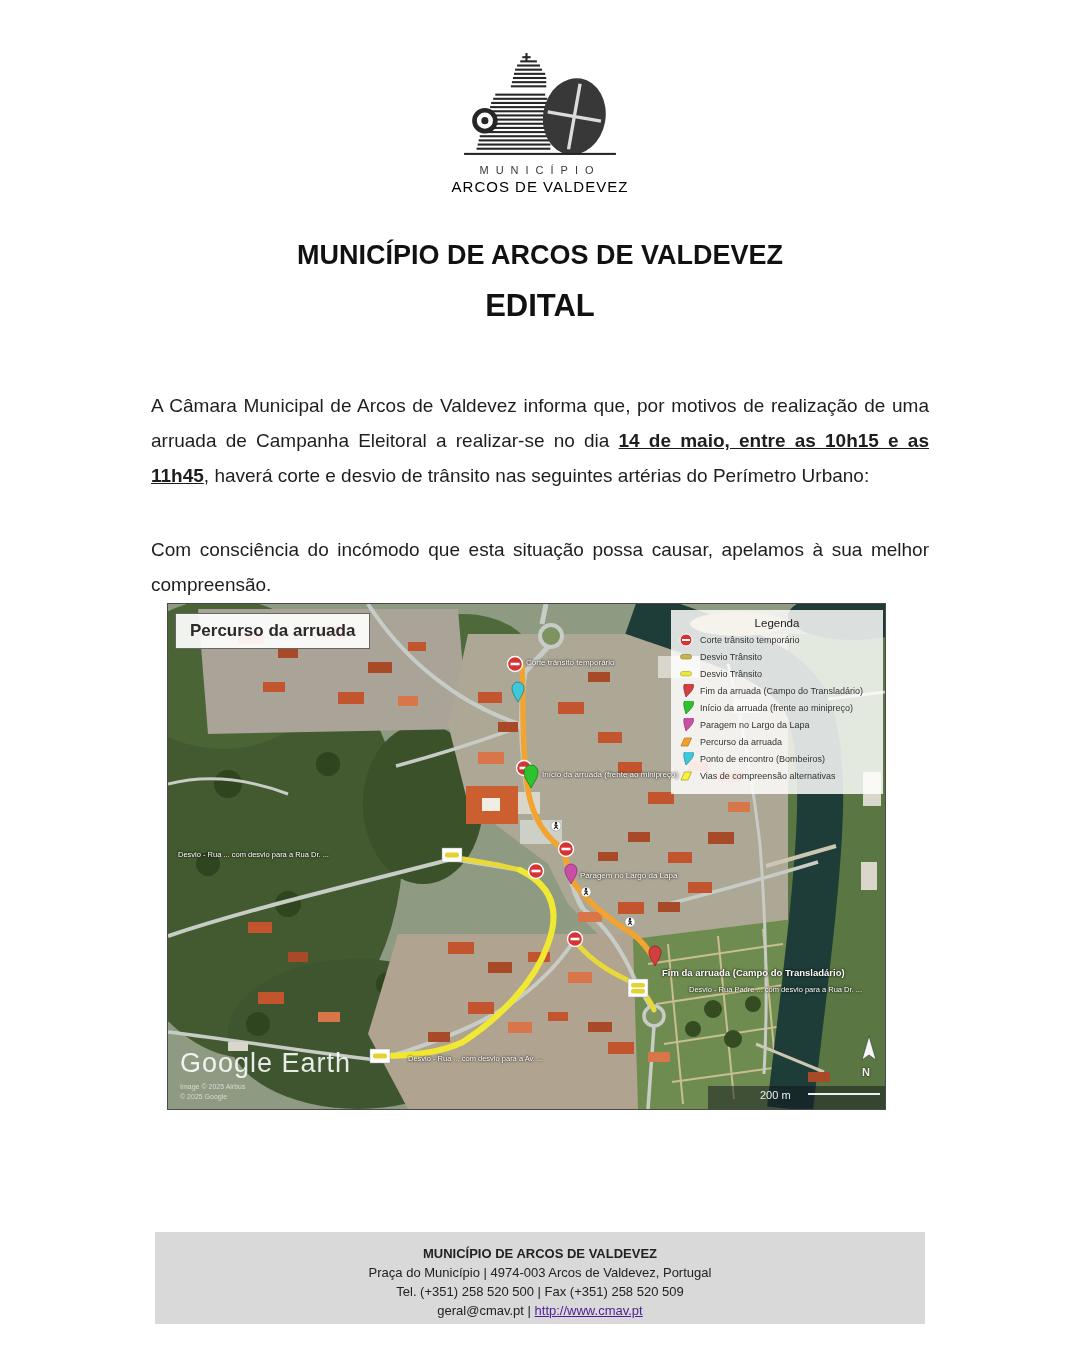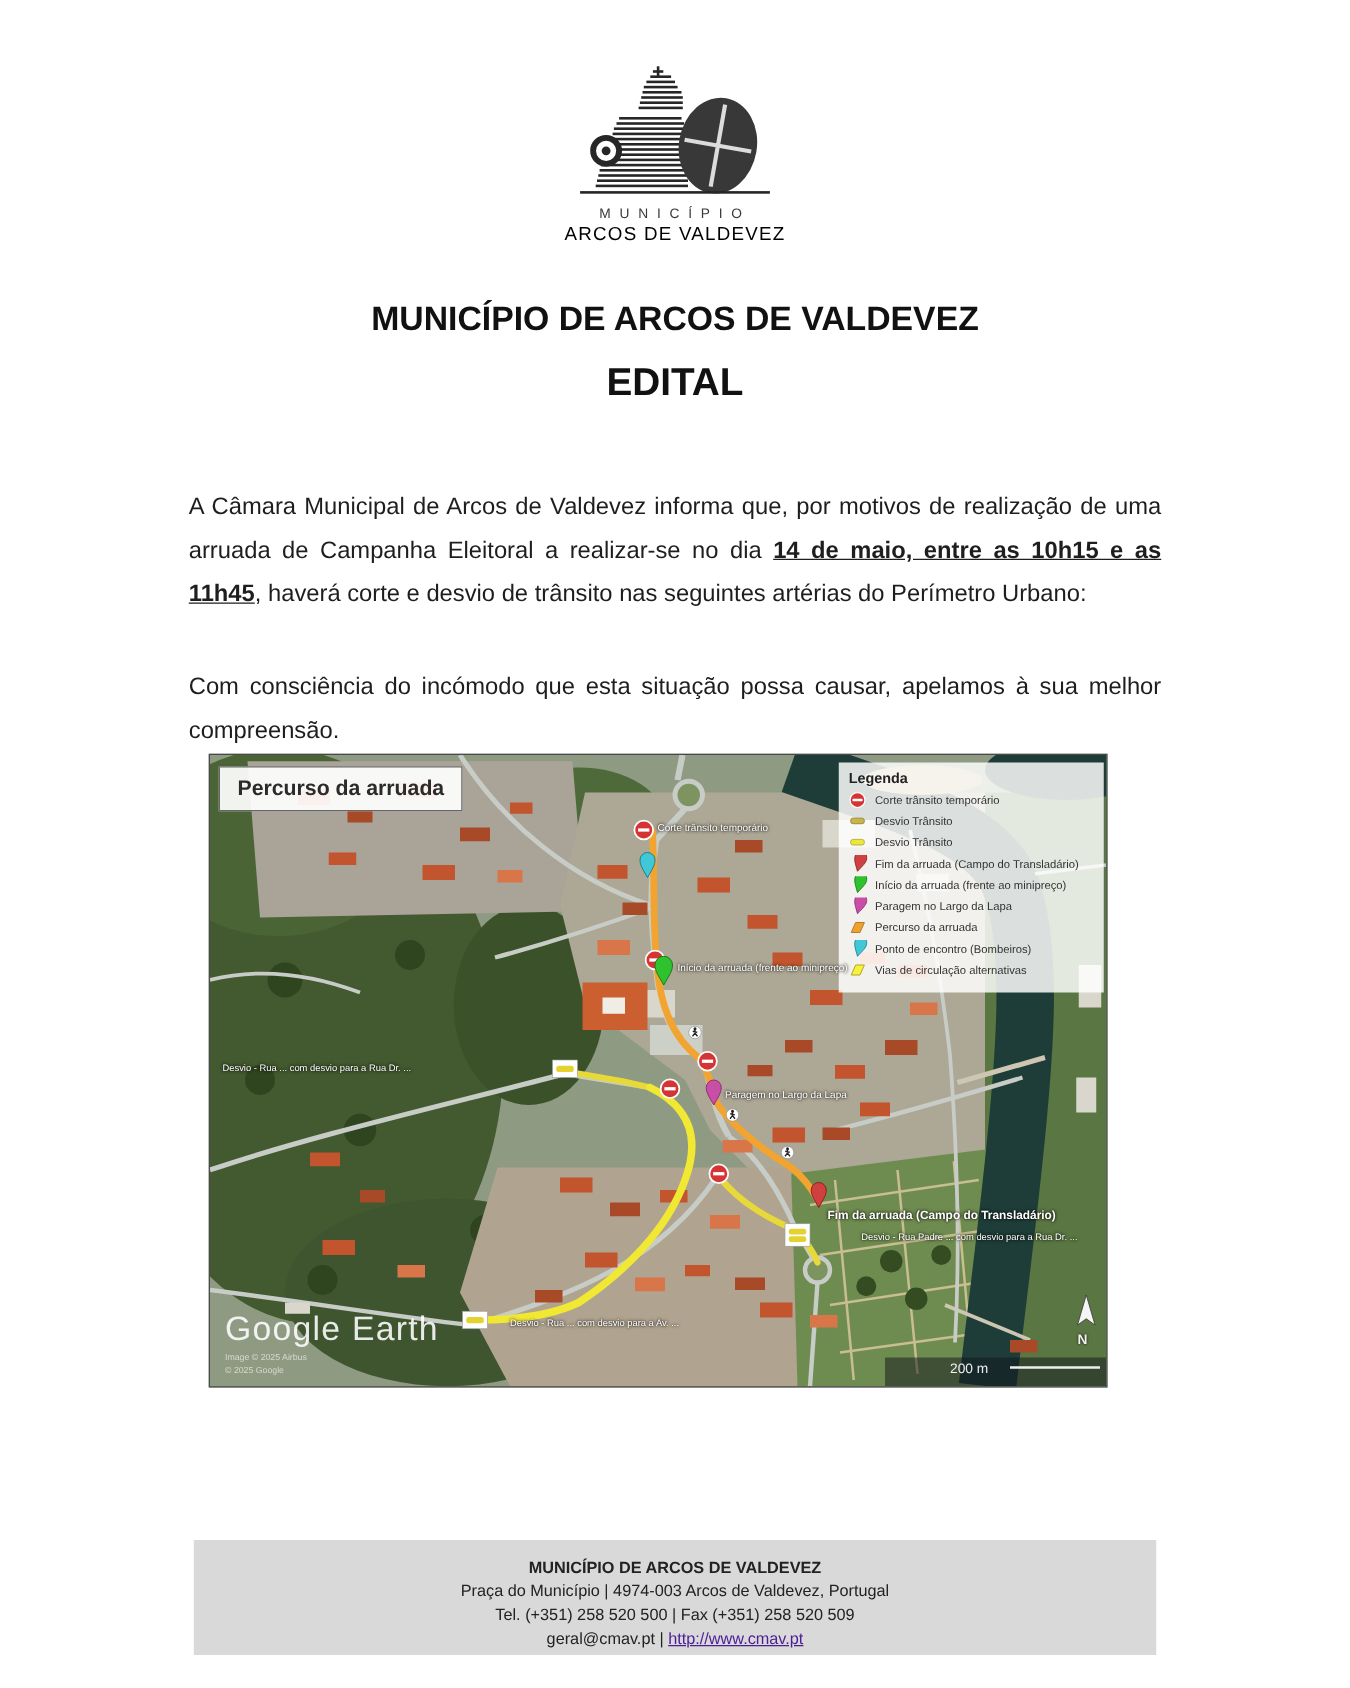--- a/index.html
+++ b/index.html
@@ -25,21 +25,21 @@
   .hl{font-weight:700;text-decoration:underline;}
 
   
   .map{position:absolute;left:167px;top:603px;width:717px;height:505px;
        border:1px solid #4a4a4a;box-sizing:content-box;overflow:hidden;background:#8e9a82;}
   .map svg.sat{position:absolute;left:0;top:0;}
   .map-title{position:absolute;left:7px;top:9px;background:rgba(255,255,255,.92);
        border:1px solid #666;padding:7px 14px;font-size:17px;font-weight:700;color:#2b2b2b;}
   .legend{position:absolute;right:2px;top:6px;width:212px;background:rgba(255,255,255,.84);
        padding:7px 8px 8px 8px;box-sizing:border-box;}
-  .legend-title{font-size:11.5px;font-weight:700;color:#222;margin-bottom:4px;}
+  .legend-title{font-size:11.5px;font-weight:400;color:#222;margin-bottom:4px;text-align:center;}
   .lrow{display:flex;align-items:center;margin-bottom:3px;}
   .lico{width:15px;height:14px;margin-right:6px;flex:0 0 15px;}
   .ltext{font-size:9px;color:#333;white-space:nowrap;}
   .mlabel{position:absolute;color:#fff;text-shadow:0 0 2px rgba(0,0,0,.9),0 0 3px rgba(0,0,0,.6);
        white-space:nowrap;font-weight:400;}
   .watermark{position:absolute;left:12px;top:444px;color:rgba(255,255,255,.88);
        font-size:27px;letter-spacing:1px;}
   .credit{position:absolute;left:12px;color:rgba(255,255,255,.62);font-size:7px;}
   .scaletxt{position:absolute;left:592px;top:485px;color:#eee;font-size:11px;}
   .northn{position:absolute;left:694px;top:462px;color:#f2f2f2;font-size:11px;font-weight:700;
@@ -390,21 +390,21 @@
               <g transform="translate(7,13) rotate(14) scale(0.8)">
                 <path d="M0,0 C-4,-7 -6,-10 -6,-14 a6,6 0 1 1 12,0 C6,-10 4,-7 0,0 Z" fill="#41c8d8" stroke="#1a7f8c" stroke-width="0.8"></path>
               </g>
             </svg></span>
         <span class="ltext">Ponto de encontro (Bombeiros)</span>
       </div>
       <div class="lrow">
         <span class="lico"><svg width="15" height="14">
               <path d="M2,11 L5.5,3 L12.5,3 L9,11 Z" fill="#f7f23e" stroke="#b0a623" stroke-width="0.8"></path>
             </svg></span>
-        <span class="ltext">Vias de circulação alternativas</span>
+        <span class="ltext">Vias de compreensão alternativas</span>
       </div>
     </div>
 
     <div class="mlabel" style="left:358px;top:54px;font-size:8px;">Corte trânsito temporário</div>
     <div class="mlabel" style="left:374px;top:166px;font-size:8px;">Início da arruada (frente ao minipreço)</div>
     <div class="mlabel" style="left:412px;top:267px;font-size:8px;">Paragem no Largo da Lapa</div>
     <div class="mlabel" style="left:10px;top:246px;font-size:7.5px;">Desvio - Rua ... com desvio para a Rua Dr. ...</div>
     <div class="mlabel" style="left:494px;top:363px;font-size:9.5px;font-weight:700;">Fim da arruada (Campo do Transladário)</div>
     <div class="mlabel" style="left:494px;top:381px;font-size:7.5px;padding-left:27px;">Desvio - Rua Padre ... com desvio para a Rua Dr. ...</div>
     <div class="mlabel" style="left:240px;top:450px;font-size:7.5px;">Desvio - Rua ... com desvio para a Av. ...</div>

